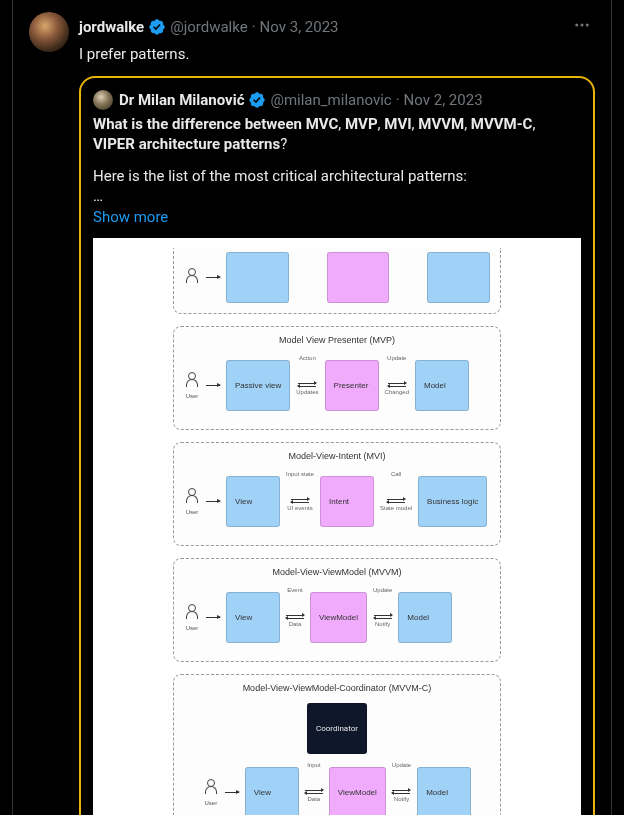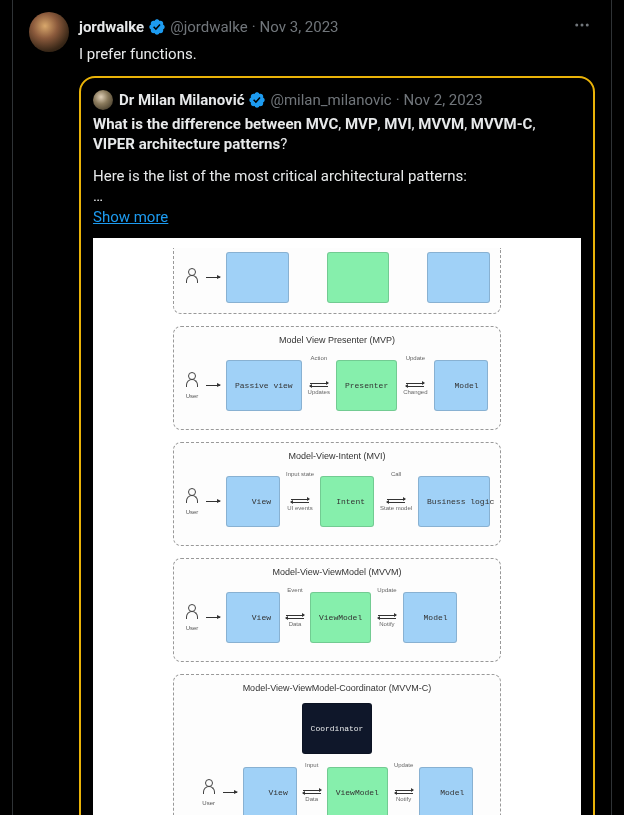--- a/index.html
+++ b/index.html
@@ -105,21 +105,20 @@
       font-size: 15px;
       line-height: 20px;
       color: #e7e9ea;
       margin-top: 12px;
     }
     .show-more {
       color: #1d9bf0;
       font-size: 15px;
       margin-top: 2px;
       cursor: pointer;
-      text-decoration: underline;
     }
     .diagram-image {
       margin-top: 12px;
       width: 100%;
       height: 588px;
       background: #fff;
       display: flex;
       flex-direction: column;
       align-items: center;
       padding: 10px 80px 0;
@@ -192,26 +191,25 @@
       border-left: 4px solid #333;
       border-top: 2.5px solid transparent;
       border-bottom: 2.5px solid transparent;
     }
     .block {
       padding: 20px 8px;
       border-radius: 3px;
       font-size: 8px;
       border: 1px solid rgba(0,0,0,0.15);
       white-space: nowrap;
-      text-align: right;
+      text-align: left;
       min-width: 54px;
-      font-family: Liberation Mono, monospace;
     }
     .block.blue { background: #a0d1f7; }
-    .block.orange { background: #86efac; }
+    .block.orange { background: #f0abfc; }
     .block.green { background: #0f172a; }
     .flow-label {
       font-size: 6px;
       color: #666;
       text-align: center;
       line-height: 7px;
       flex: 0 0 26px;
     }
     .double-arrow {
       display: flex;
@@ -305,21 +303,21 @@
         <span class="dot">·</span>
         <span class="timestamp">Nov 3, 2023</span>
         <span class="more-icon-wrap">
           <svg viewBox="0 0 24 24" width="18" height="18" fill="currentColor">
               <circle cx="5" cy="12" r="2"></circle>
               <circle cx="12" cy="12" r="2"></circle>
               <circle cx="19" cy="12" r="2"></circle>
             </svg>
         </span>
       </div>
-      <div class="tweet-text">I prefer functions.</div>
+      <div class="tweet-text">I prefer patterns.</div>
 
       <div class="quoted-tweet">
         <div class="quoted-inner">
           <div class="quoted-header">
             <div class="quoted-avatar"></div>
             <span class="display-name">Dr Milan Milanović</span>
             <span class="verified-badge">
               <svg viewBox="0 0 24 24" width="18" height="18" fill="currentColor">
                   <path d="M22.25 12c0-1.43-.88-2.67-2.19-3.34.46-1.39.2-2.9-.81-3.91s-2.52-1.27-3.91-.81c-.67-1.31-1.91-2.19-3.34-2.19s-2.67.88-3.34 2.19c-1.39-.46-2.9-.2-3.91.81s-1.27 2.52-.81 3.91c-1.31.67-2.19 1.91-2.19 3.34s.88 2.67 2.19 3.34c-.46 1.39-.2 2.9.81 3.91s2.52 1.27 3.91.81c.67 1.31 1.91 2.19 3.34 2.19s2.67-.88 3.34-2.19c1.39.46 2.9.2 3.91-.81s1.27-2.52.81-3.91c1.31-.67 2.19-1.91 2.19-3.34zm-11.71 4.2L6.8 12.46l1.41-1.42 2.26 2.26 4.8-5.23 1.47 1.36-6.2 6.77z"></path>
                 </svg>

